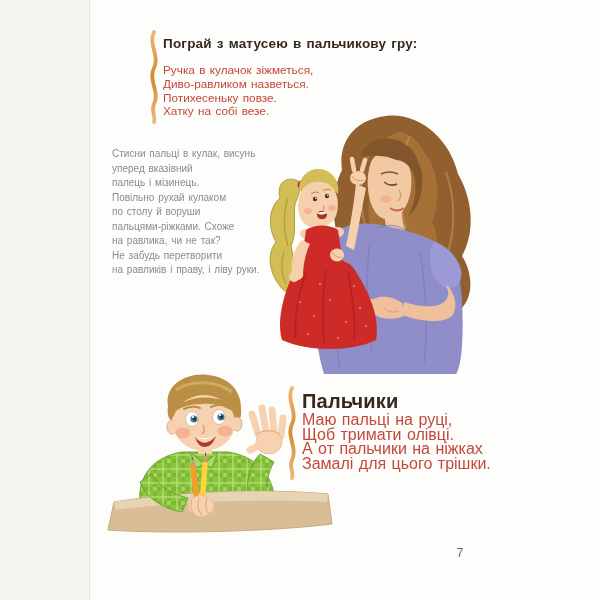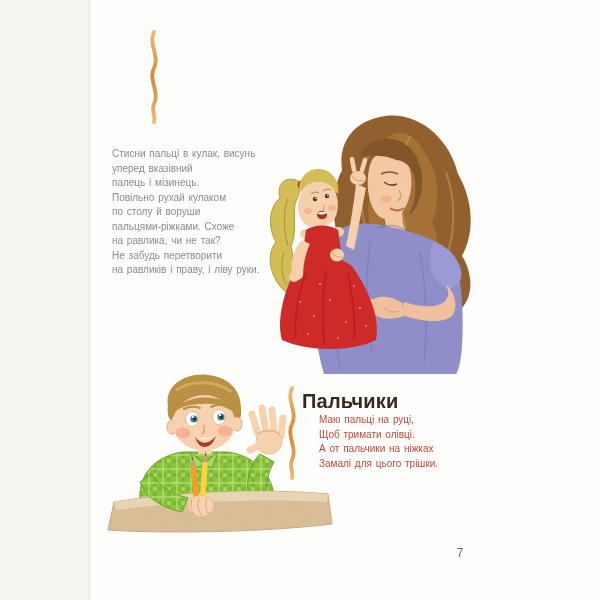--- a/index.html
+++ b/index.html
@@ -17,21 +17,21 @@
     position:absolute;margin:0;color:#35291e;font-weight:bold;
     letter-spacing:.2px;word-spacing:1px;white-space:pre;
   }
   .heading-1{left:163px;top:36px;font-size:13.5px;}
   .heading-2{left:302px;top:390px;font-size:20px;}
   .poem{
     position:absolute;color:#c5483a;white-space:pre;
     font-size:11.8px;line-height:13.8px;word-spacing:1px;
   }
   .poem-1{left:163px;top:64px;}
-  .poem-2{left:319px;top:413px;line-height:14.6px;font-size:10px;}
+  .poem-2{left:302px;top:413px;line-height:14.6px;font-size:16px;}
   .instruction{
     position:absolute;left:112px;top:147px;color:#8b8b8b;
     white-space:pre;font-size:10px;line-height:14.5px;word-spacing:1px;
   }
   .squiggle{position:absolute;}
   .squiggle-1{left:146px;top:30px;}
   .squiggle-2{left:284px;top:386px;}
   .illu{position:absolute;}
   .illu-mother{left:250px;top:112px;}
   .illu-boy{left:106px;top:370px;}
@@ -51,21 +51,26 @@
     <defs>
       <linearGradient id="sq1" x1="0" y1="0" x2="0" y2="1">
         <stop offset="0" stop-color="#ecb877"></stop>
         <stop offset="0.5" stop-color="#d58a30"></stop>
         <stop offset="1" stop-color="#ecb877"></stop>
       </linearGradient>
     </defs>
     <path d="M8,2 C2,14 14,26 8,38 C2,50 14,62 8,74 C5,81 10,87 8,92" fill="none" stroke="url(#sq1)" stroke-width="3.8" stroke-linecap="round"></path>
   </svg>
 
-
+  <h1 class="heading heading-1">Пограй з матусею в пальчикову гру:</h1>
+
+  <div class="poem poem-1">Ручка в кулачок зіжметься,
+Диво-равликом назветься.
+Потихесеньку повзе.
+Хатку на собі везе.</div>
 
   <div class="instruction">Стисни пальці в кулак, висунь
 уперед вказівний
 палець і мізинець.
 Повільно рухай кулаком
 по столу й воруши
 пальцями-ріжками. Схоже
 на равлика, чи не так?
 Не забудь перетворити
 на равликів і праву, і ліву руки.</div>

